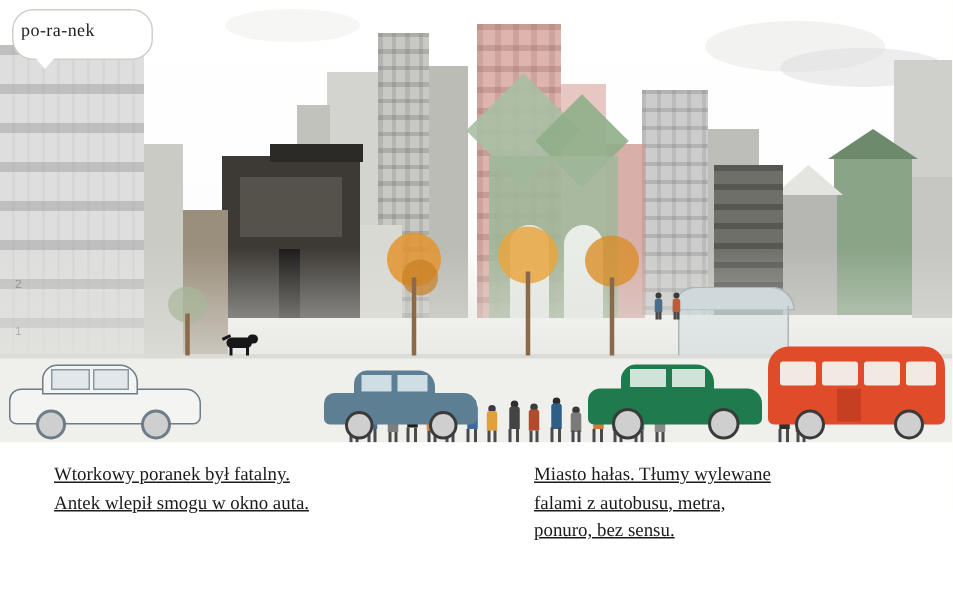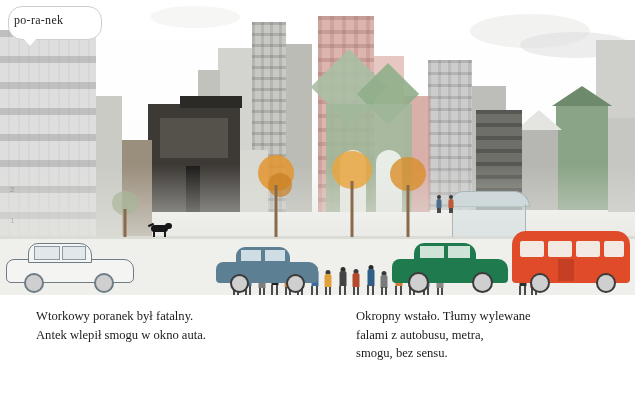--- a/index.html
+++ b/index.html
@@ -76,21 +76,21 @@
   
   .textzone{
     position:absolute;left:0;top:295px;width:635px;height:110px;background:#ffffff;
   }
   .col{
     position:absolute;top:12px;font-size:12.6px;line-height:18.5px;color:#1b1b1b;
     font-family:"Liberation Serif", serif;
   }
   .col.left{left:36px;width:270px;}
   .col.right{left:356px;width:265px;}
-  .col p{margin:0;white-space:nowrap;}
+  .col p{margin:0;white-space:nowrap;text-decoration:underline;}
 
   
   .tinynum{position:absolute;font-size:8px;color:#7d7d7d;font-family:"Liberation Sans",sans-serif;}
 </style>
 </head>
 <body>
 
 <div id="page">
 
   <div class="illus">
@@ -373,20 +373,20 @@
   </div>
 
   <div class="textzone">
 
     <div class="col left">
       <p>Wtorkowy poranek był fatalny.</p>
       <p>Antek wlepił smogu w okno auta.</p>
     </div>
 
     <div class="col right">
-      <p>Okropny wstało. Tłumy wylewane</p>
+      <p>Miasto hałas. Tłumy wylewane</p>
       <p>falami z autobusu, metra,</p>
-      <p>smogu, bez sensu.</p>
+      <p>ponuro, bez sensu.</p>
     </div>
 
   </div>
 
 </div>
 
 </body></html>

